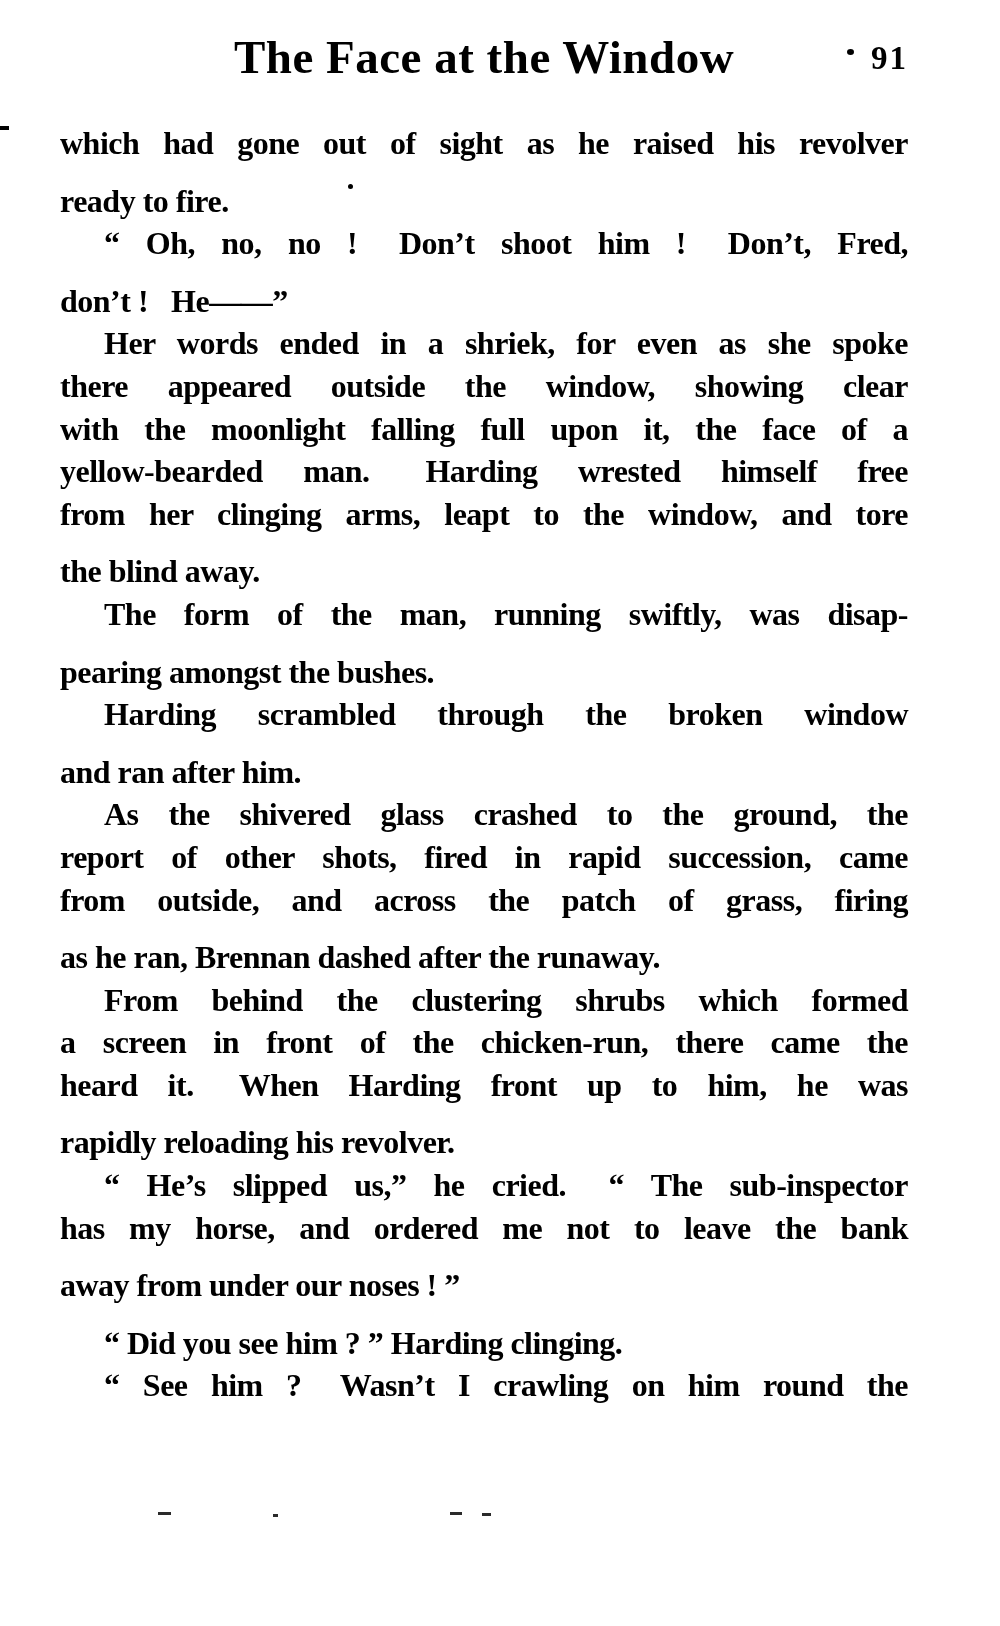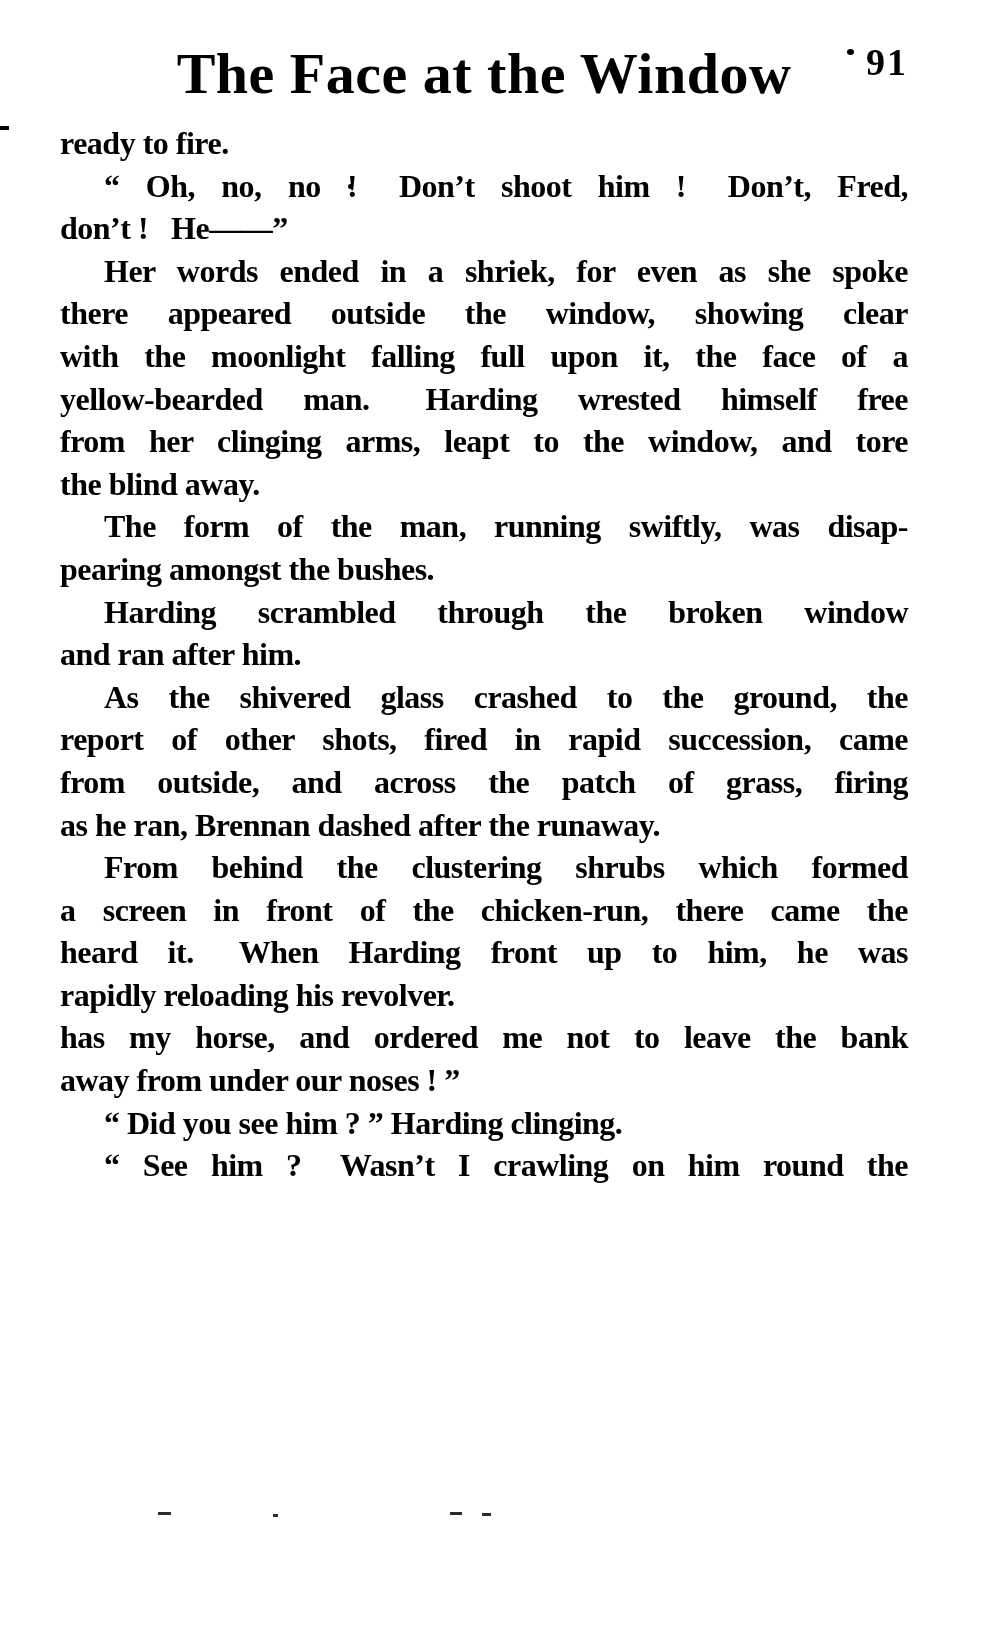--- a/index.html
+++ b/index.html
@@ -14,32 +14,32 @@
     overflow: hidden;
   }
   .header {
     position: absolute;
     top: 0;
     left: 60px;
     width: 848px;
     height: 90px;
   }
   .title {
-    margin-top: 40px;
+    margin-top: 30px;
     text-align: center;
-    font-size: 58px;
+    font-size: 47px;
     font-weight: bold;
     letter-spacing: 0.5px;
     white-space: nowrap;
   }
   .pagenum {
     position: absolute;
     right: 0;
     top: 40px;
-    font-size: 38px;
+    font-size: 33px;
     font-weight: bold;
     font-feature-settings: "onum";
     letter-spacing: 2px;
   }
   .body {
     position: absolute;
     left: 60px;
     top: 122px;
     width: 848px;
   }
@@ -49,39 +49,40 @@
     font-weight: bold;
     letter-spacing: -0.5px;
     line-height: 42.6px;
     height: 42.6px;
     overflow: visible;
   }
   .jline {
     text-align: justify;
     text-align-last: justify;
   }
-  .end { text-align: left; }
+  .end { text-align: left; margin-top: 15px; }
   .indent { padding-left: 44px; }
   .art { position: absolute; background: #000; }
   .dot { border-radius: 50%; }
   .faint { background: #2a2a2a; }
 </style>
 </head>
 <body>
 
 <div class="page">
 
   <div class="header">
     <div class="title">The Face at the Window</div>
     <div class="pagenum">91</div>
   </div>
 
   <div class="body">
 
     <div class="para">
+      <div class="line jline">which had gone out of sight as he raised his revolver</div>
       <div class="line end">ready to fire.</div>
     </div>
 
     <div class="para">
       <div class="line jline indent">“ Oh, no, no !  Don’t shoot him !  Don’t, Fred,</div>
       <div class="line end">don’t !  He——”</div>
     </div>
 
     <div class="para">
       <div class="line jline indent">Her words ended in a shriek, for even as she spoke</div>
@@ -111,20 +112,21 @@
     </div>
 
     <div class="para">
       <div class="line jline indent">From behind the clustering shrubs which formed</div>
       <div class="line jline">a screen in front of the chicken-run, there came the</div>
       <div class="line jline">heard it.  When Harding front up to him, he was</div>
       <div class="line end">rapidly reloading his revolver.</div>
     </div>
 
     <div class="para">
+      <div class="line jline indent">“ He’s slipped us,” he cried.  “ The sub-inspector</div>
       <div class="line jline">has my horse, and ordered me not to leave the bank</div>
       <div class="line end">away from under our noses ! ”</div>
     </div>
 
     <div class="para">
       <div class="line end indent">“ Did you see him ? ” Harding clinging.</div>
     </div>
 
     <div class="para">
       <div class="line jline indent">“ See him ?  Wasn’t I crawling on him round the</div>

